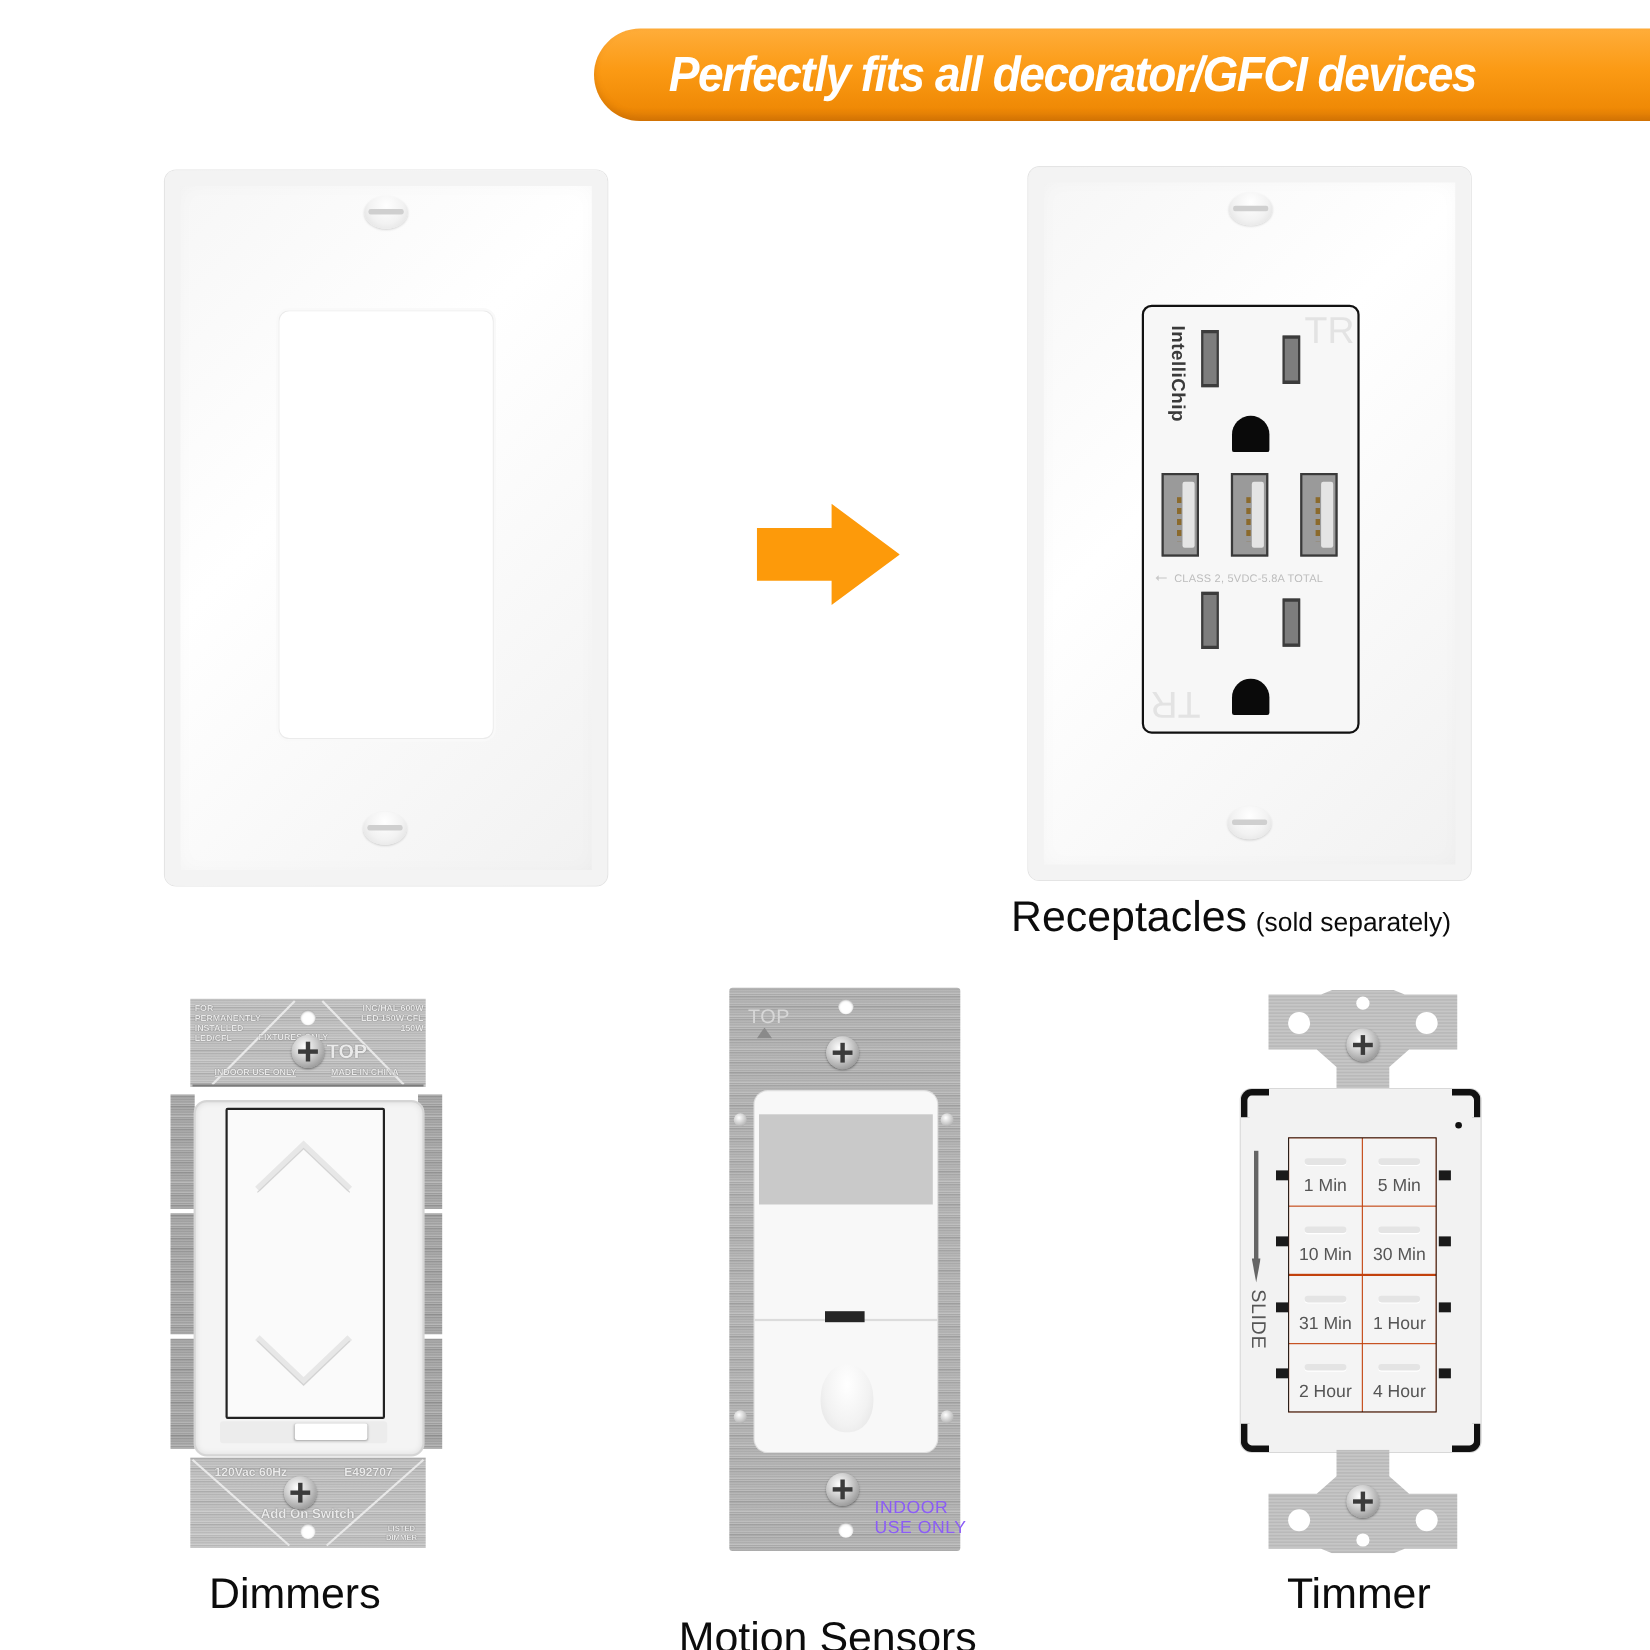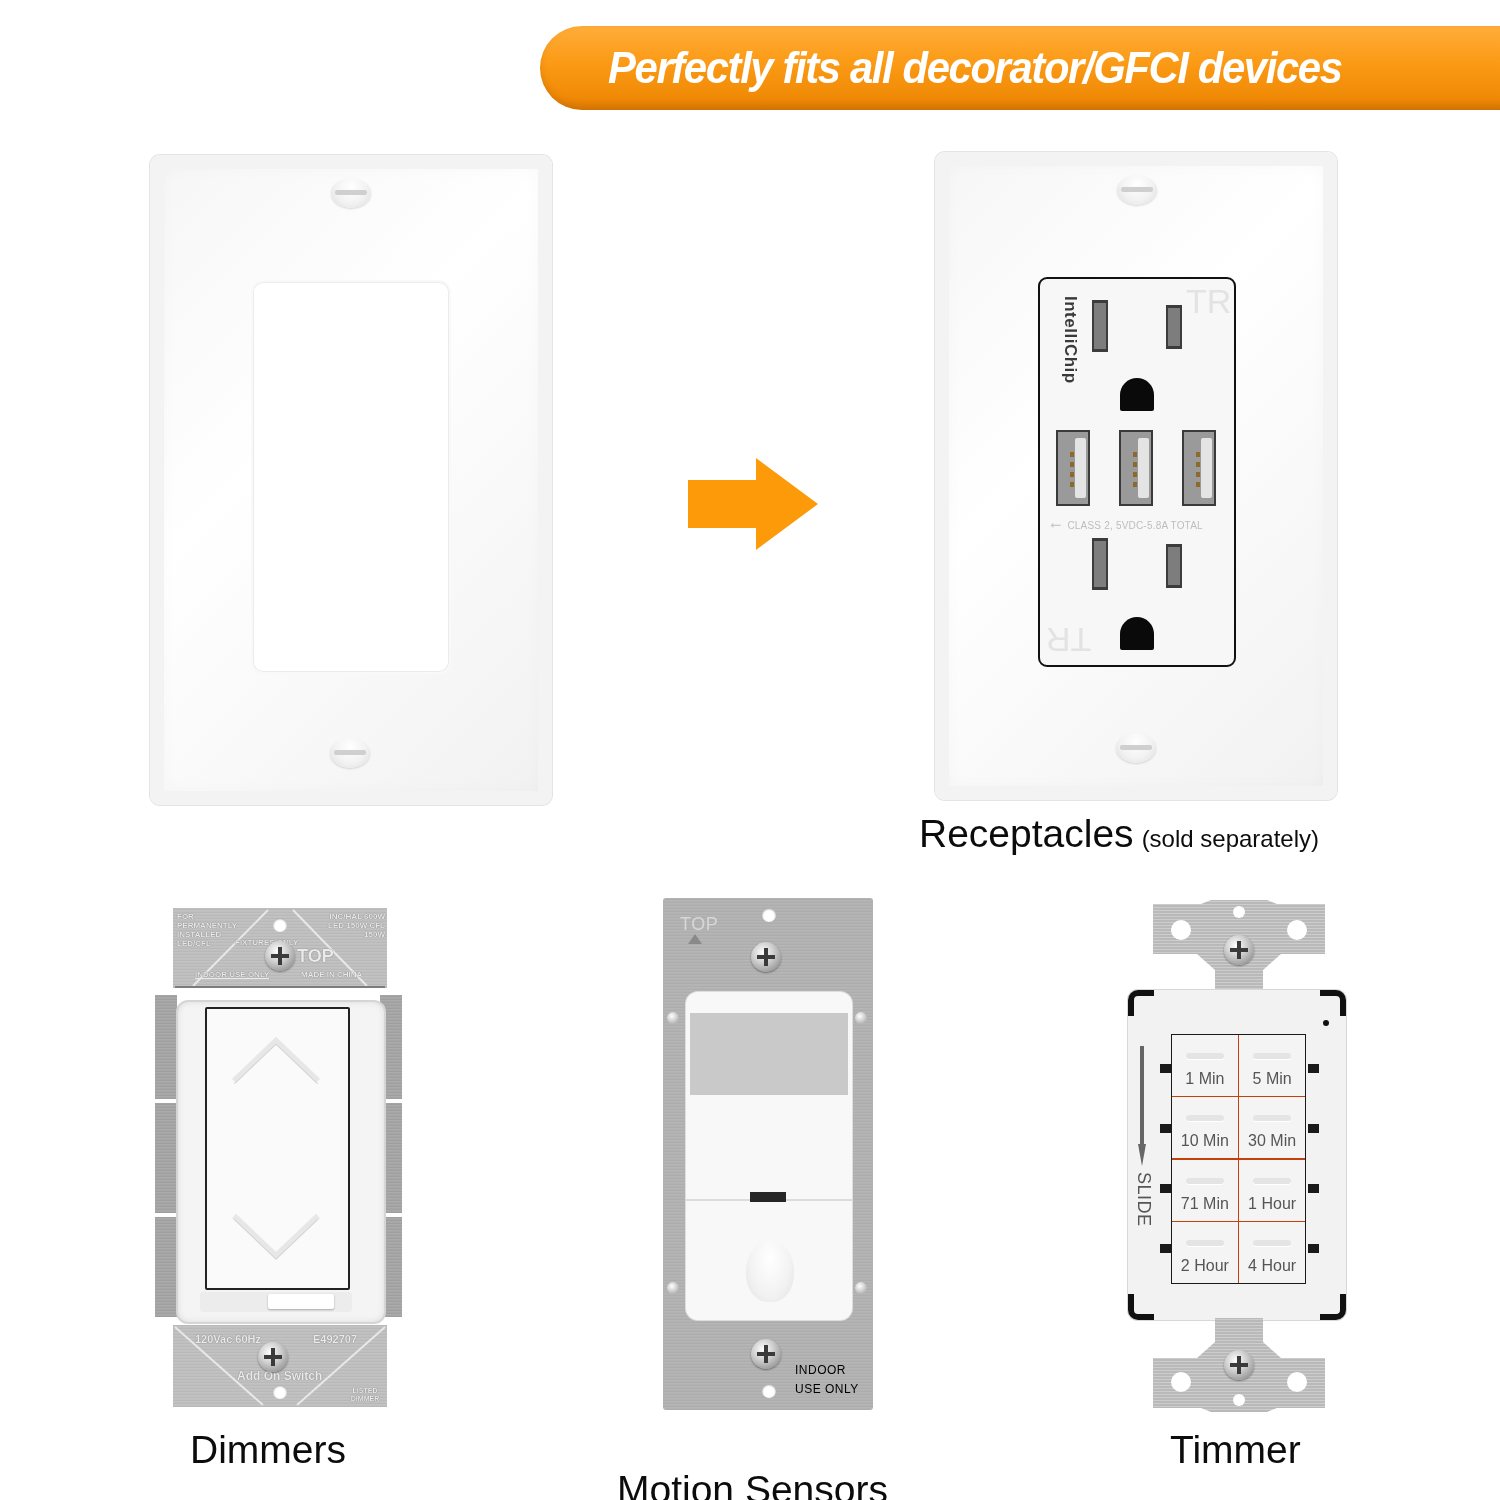--- a/index.html
+++ b/index.html
@@ -130,21 +130,21 @@
     .motion-plate {
       position: absolute; left: 663px; top: 898px; width: 210px; height: 512px; border-radius: 3px;
       background: repeating-linear-gradient(0deg, #9e9e9e 0px, #bcbcbc 1px, #a8a8a8 2px, #c3c3c3 3px);
     }
     .motion-body { position: absolute; left: 686px; top: 992px; width: 166px; height: 328px; background: #f8f8f8; border-radius: 12px; box-shadow: 0 0 0 1px #dedede; }
     .motion-lens { position: absolute; left: 690px; top: 1013px; width: 158px; height: 82px; background: #c9c9c9; }
     .motion-split { position: absolute; left: 686px; top: 1199px; width: 166px; height: 2px; background: #dcdcdc; }
     .motion-led { position: absolute; left: 750px; top: 1192px; width: 36px; height: 10px; background: #262626; }
     .motion-button { position: absolute; left: 746px; top: 1240px; width: 48px; height: 62px; border-radius: 50% 50% 45% 45%; background: radial-gradient(ellipse at 50% 30%, #ffffff 0%, #f2f2f2 60%, #e1e1e1 100%); }
     .mini-screw { position: absolute; width: 12px; height: 12px; border-radius: 50%; background: radial-gradient(circle at 40% 35%, #fff, #9a9a9a); }
-    .motion-text { position: absolute; color: #000000; font-size: 12px; line-height: 19px; letter-spacing: 0.5px; }
+    .motion-text { position: absolute; color: #8b5cf6; font-size: 16px; line-height: 19px; letter-spacing: 0.5px; }
 
     
     .timer-yoke { position: absolute; }
     .timer-body { position: absolute; left: 1128px; top: 990px; width: 218px; height: 330px; background: #f2f2f2; border-radius: 10px; box-shadow: 0 0 0 1px #d8d8d8; }
     .timer-corner { position: absolute; width: 26px; height: 26px; border: 6px solid #111; }
     .timer-grid {
       position: absolute; left: 1171px; top: 1034px; width: 135px; height: 250px;
       display: grid; grid-template-columns: 1fr 1fr; grid-template-rows: repeat(4, 1fr);
       border: 1.5px solid #1a1a1a; background: #c2410c; gap: 1.5px;
     }
@@ -203,21 +203,21 @@
     <line x1="20" y1="78" x2="95" y2="2" stroke="#e8e8e8" stroke-width="2"></line>
     <line x1="194" y1="78" x2="120" y2="2" stroke="#e8e8e8" stroke-width="2"></line>
     <line x1="2" y1="79" x2="212" y2="79" stroke="#7c7c7c" stroke-width="2"></line>
   </svg>
   <div class="hole" style="left:100px; top:10px;"></div>
   <div class="etch" style="left:4px; top:4px; width:70px; white-space:normal; line-height:9px;">FOR PERMANENTLY INSTALLED LED/CFL</div>
   <div class="etch" style="left:62px; top:30px;">FIXTURES ONLY</div>
   <div class="etch" style="left:150px; top:4px; width:62px; white-space:normal; line-height:9px; text-align:right;">INC/HAL 600W LED 150W CFL 150W</div>
   <div class="etch" style="left:124px; top:38px; font-size:18px;">TOP</div>
   <div class="etch" style="left:22px; top:62px; text-decoration:underline;">INDOOR USE ONLY</div>
-  <div class="etch" style="left:128px; top:62px; ">MADE IN CHINA</div>
+  <div class="etch" style="left:128px; top:62px; text-decoration:underline;">MADE IN CHINA</div>
 </div>
 <div class="phillips" style="left:265px; top:941px;"></div>
 
 <div class="dimmer-side dark-metal" style="left:155px; top:995px; height:104px;"></div>
 <div class="dimmer-side dark-metal" style="left:155px; top:1103px; height:110px;"></div>
 <div class="dimmer-side dark-metal" style="left:155px; top:1217px; height:100px;"></div>
 <div class="dimmer-side dark-metal" style="left:380px; top:995px; height:104px;"></div>
 <div class="dimmer-side dark-metal" style="left:380px; top:1103px; height:110px;"></div>
 <div class="dimmer-side dark-metal" style="left:380px; top:1217px; height:100px;"></div>
 
@@ -308,21 +308,21 @@
 <div class="timer-tab" style="left:1308px; top:1064px;"></div>
 <div class="timer-tab" style="left:1308px; top:1124px;"></div>
 <div class="timer-tab" style="left:1308px; top:1184px;"></div>
 <div class="timer-tab" style="left:1308px; top:1244px;"></div>
 
 <div class="timer-grid">
   <div class="timer-btn">1 Min</div>
   <div class="timer-btn">5 Min</div>
   <div class="timer-btn">10 Min</div>
   <div class="timer-btn">30 Min</div>
-  <div class="timer-btn">71 Min</div>
+  <div class="timer-btn">31 Min</div>
   <div class="timer-btn">1 Hour</div>
   <div class="timer-btn">2 Hour</div>
   <div class="timer-btn">4 Hour</div>
 </div>
 
 <svg class="timer-yoke" style="left:1153px; top:1318px;" width="172" height="94" viewBox="0 0 172 94">
   <path d="M62,0 h48 v24 l18,16 h44 v50 h-48 l-10,4 h-56 l-10,-4 h-48 v-50 h44 l18,-16 z" fill="url(#brushed)"></path>
   <circle cx="28" cy="64" r="10" fill="#fff"></circle>
   <circle cx="144" cy="64" r="10" fill="#fff"></circle>
   <circle cx="86" cy="82" r="6" fill="#fff"></circle>

